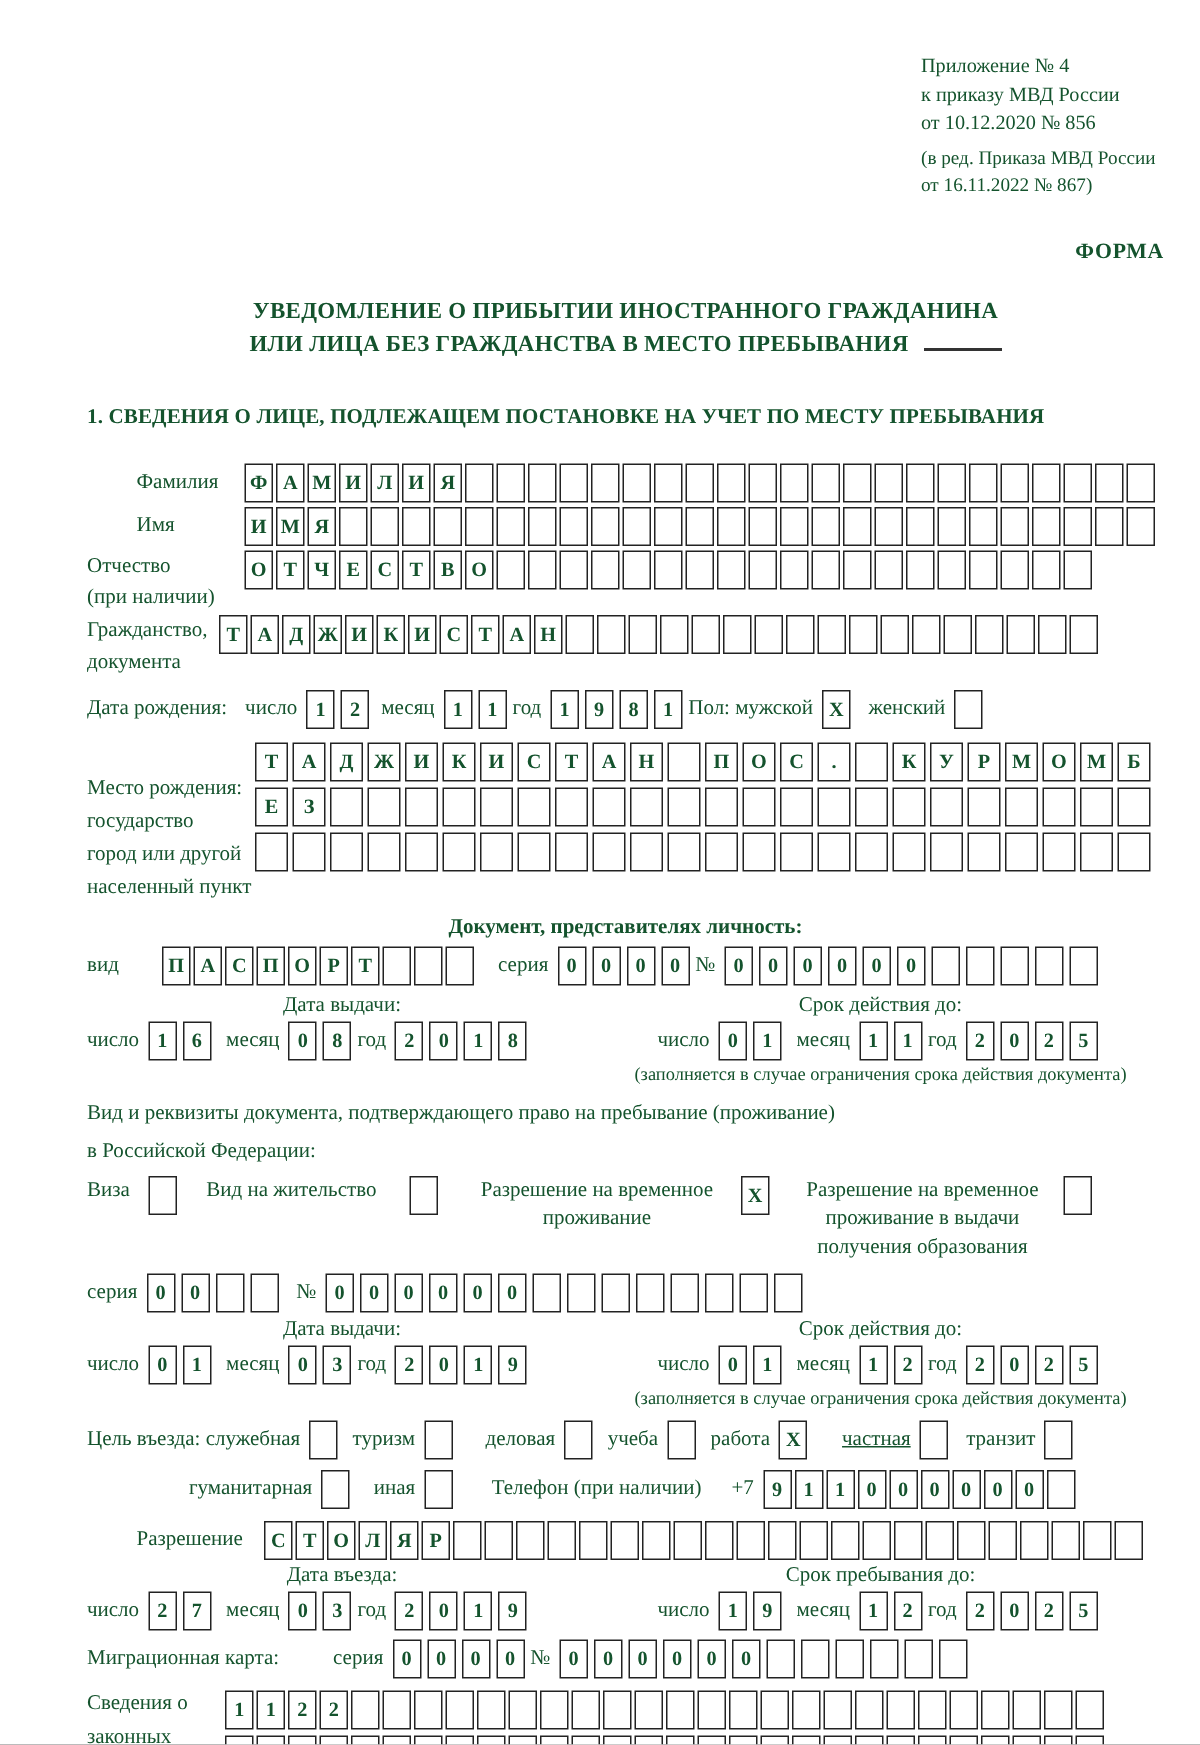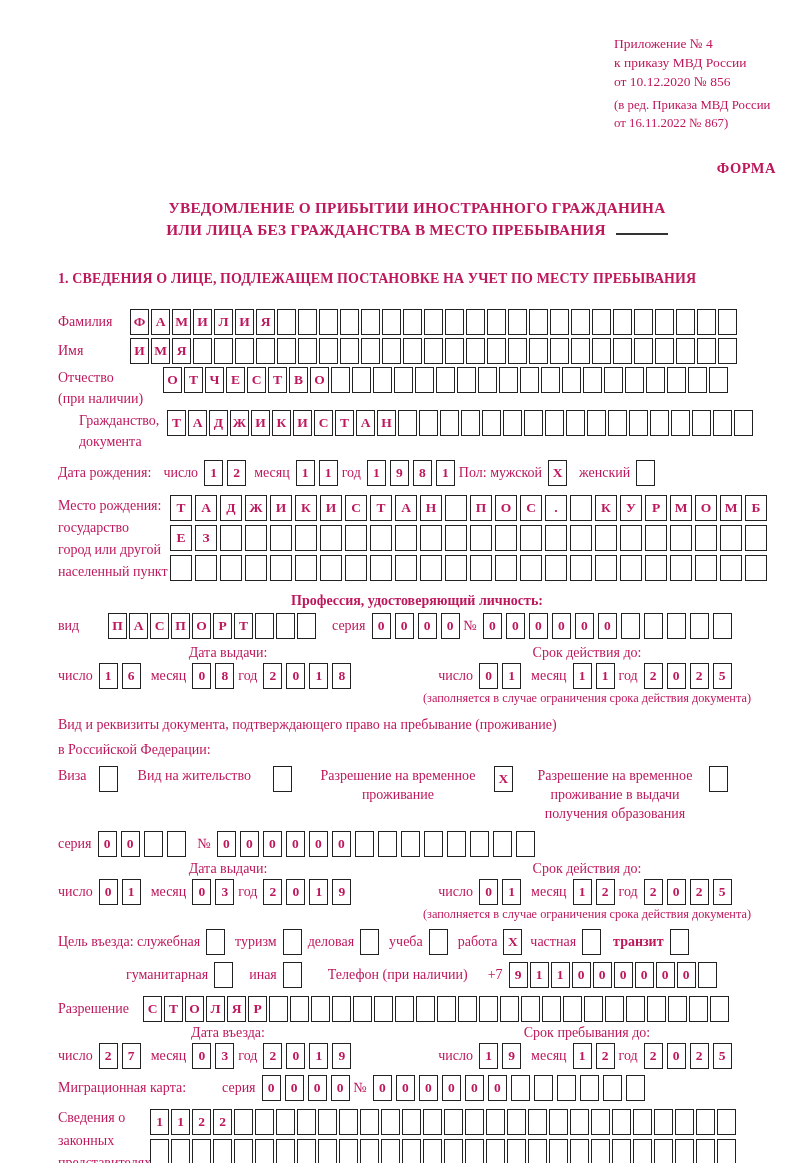--- a/index.html
+++ b/index.html
@@ -1,43 +1,43 @@
 <!DOCTYPE html>
 <html><head>
 <meta charset="utf-8">
 <style>
   html,body{margin:0;padding:0;background:#888;}
   .page{
-    width:800px;height:1163px;background:#fff;color:#be185d;
+    width:800px;height:1163px;background:#fff;color:#14532d;
     font-family:"Liberation Serif","DejaVu Serif",serif;
     position:relative;box-sizing:border-box;
     padding:34px 24px 0 58px;overflow:hidden;
   }
   .appendix{margin-left:556px;width:200px;font-size:13.5px;line-height:19px;white-space:nowrap;}
   .appendix .ed{font-size:12.8px;line-height:18px;}
   .appendix .gap{height:5px;}
   .form-label{ text-align:right;font-weight:bold;font-size:14.5px;margin-top:28px;letter-spacing:.5px;}
   .title{ text-align:center;font-weight:bold;font-size:15.3px;line-height:22px;margin-top:20px;letter-spacing:.2px;}
   .title .uline{display:inline-block;width:52px;border-bottom:2px solid #333;margin-left:10px;}
   .sec-head{font-weight:bold;font-size:14px;margin-top:30px;white-space:nowrap;letter-spacing:.1px;}
 
   .frow{display:flex;align-items:flex-start;margin-bottom:3px;}
-  .lbl{font-size:14px;line-height:26px;flex:0 0 auto;}
+  .lbl{font-size:14px;line-height:26px;flex:0 0 auto;margin-left:33px;}
   .lines{flex:0 0 auto;font-size:14px;line-height:21px;}
   .cells{display:flex;flex:0 0 auto;}
   .cell{
     flex:0 0 auto;width:17px;height:24px;border:1.5px solid #222;margin-right:2px;
     display:flex;align-items:center;justify-content:center;
     font-size:13.5px;font-weight:bold;background:#fff;
   }
   .cells.wide .cell{width:20px;margin-right:3px;}
   .cells.sp .cell{margin-right:4px;}
   .cellcol .cells{margin-bottom:4px;}
 
-  .w72{width:72px;} .w105{width:105px;} .w88{width:88px;} .w112{width:112px;} .w85{width:85px;} .w92{width:92px;}
+  .w72{width:72px;} .w105{width:105px;} .w88{width:88px;} .w112{width:112px;margin-top:20px;} .w85{width:85px;} .w92{width:92px;}
 
   .inrow{display:flex;align-items:center;font-size:14px;}
   .inrow .t{margin-right:6px;}
   .inrow .gapL{margin-left:14px;}
   .doc-head{text-align:center;font-weight:bold;font-size:14px;margin:8px 0 4px 0;}
 
   .twocol{display:flex;margin-top:6px;}
   .twocol .colL{width:340px;flex:0 0 auto;}
   .twocol .colR{flex:1;}
   .dt-head{text-align:center;font-size:14px;font-weight:normal;margin-bottom:2px;}
@@ -169,21 +169,21 @@
         <span class="cell"></span>
         <span class="cell"></span>
         <span class="cell"></span>
         <span class="cell"></span>
         <span class="cell"></span>
         <span class="cell"></span>
         <span class="cell"></span>
       </span>
   </div>
 
-  <div class="frow" style="margin-bottom:2px;justify-content:center;">
+  <div class="frow" style="margin-bottom:2px;">
     <span class="lines w88">
       <div>Гражданство,</div>
       <div>документа</div>
     </span>
     <span class="cells">
         <span class="cell">Т</span>
         <span class="cell">А</span>
         <span class="cell">Д</span>
         <span class="cell">Ж</span>
         <span class="cell">И</span>
@@ -324,21 +324,21 @@
           <span class="cell"></span>
           <span class="cell"></span>
           <span class="cell"></span>
           <span class="cell"></span>
           <span class="cell"></span>
           <span class="cell"></span>
         </span>
     </span>
   </div>
 
-  <div class="doc-head">Профессия, удостоверяющий личность:</div>
+  <div class="doc-head">Документ, представителях личность:</div>
 
   <div class="inrow">
     <span class="t" style="width:44px;">вид</span>
     <span class="cells">
         <span class="cell">П</span>
         <span class="cell">А</span>
         <span class="cell">С</span>
         <span class="cell">П</span>
         <span class="cell">О</span>
         <span class="cell">Р</span>
@@ -524,37 +524,37 @@
 
   <div class="inrow" style="margin-top:7px;">
     <span class="t">Цель въезда: служебная</span>
     <span class="cells">
         <span class="cell"></span>
       </span>
     <span class="t" style="margin-left:8px;">туризм</span>
     <span class="cells">
         <span class="cell"></span>
       </span>
-    <span class="t" style="margin-left:4px;">деловая</span>
+    <span class="t" style="margin-left:20px;">деловая</span>
     <span class="cells">
         <span class="cell"></span>
       </span>
     <span class="t" style="margin-left:8px;">учеба</span>
     <span class="cells">
         <span class="cell"></span>
       </span>
     <span class="t" style="margin-left:8px;">работа</span>
     <span class="cells">
         <span class="cell">X</span>
       </span>
-    <span class="t" style="margin-left:6px;">частная</span>
-    <span class="cells">
-        <span class="cell"></span>
-      </span>
-    <span class="t" style="margin-left:10px;font-weight:bold;">транзит</span>
+    <span class="t" style="margin-left:21px;text-decoration:underline;">частная</span>
+    <span class="cells">
+        <span class="cell"></span>
+      </span>
+    <span class="t" style="margin-left:10px;">транзит</span>
     <span class="cells">
         <span class="cell"></span>
       </span>
   </div>
 
   <div class="inrow" style="margin-top:7px;margin-left:68px;">
     <span class="t">гуманитарная</span>
     <span class="cells">
         <span class="cell"></span>
       </span>

